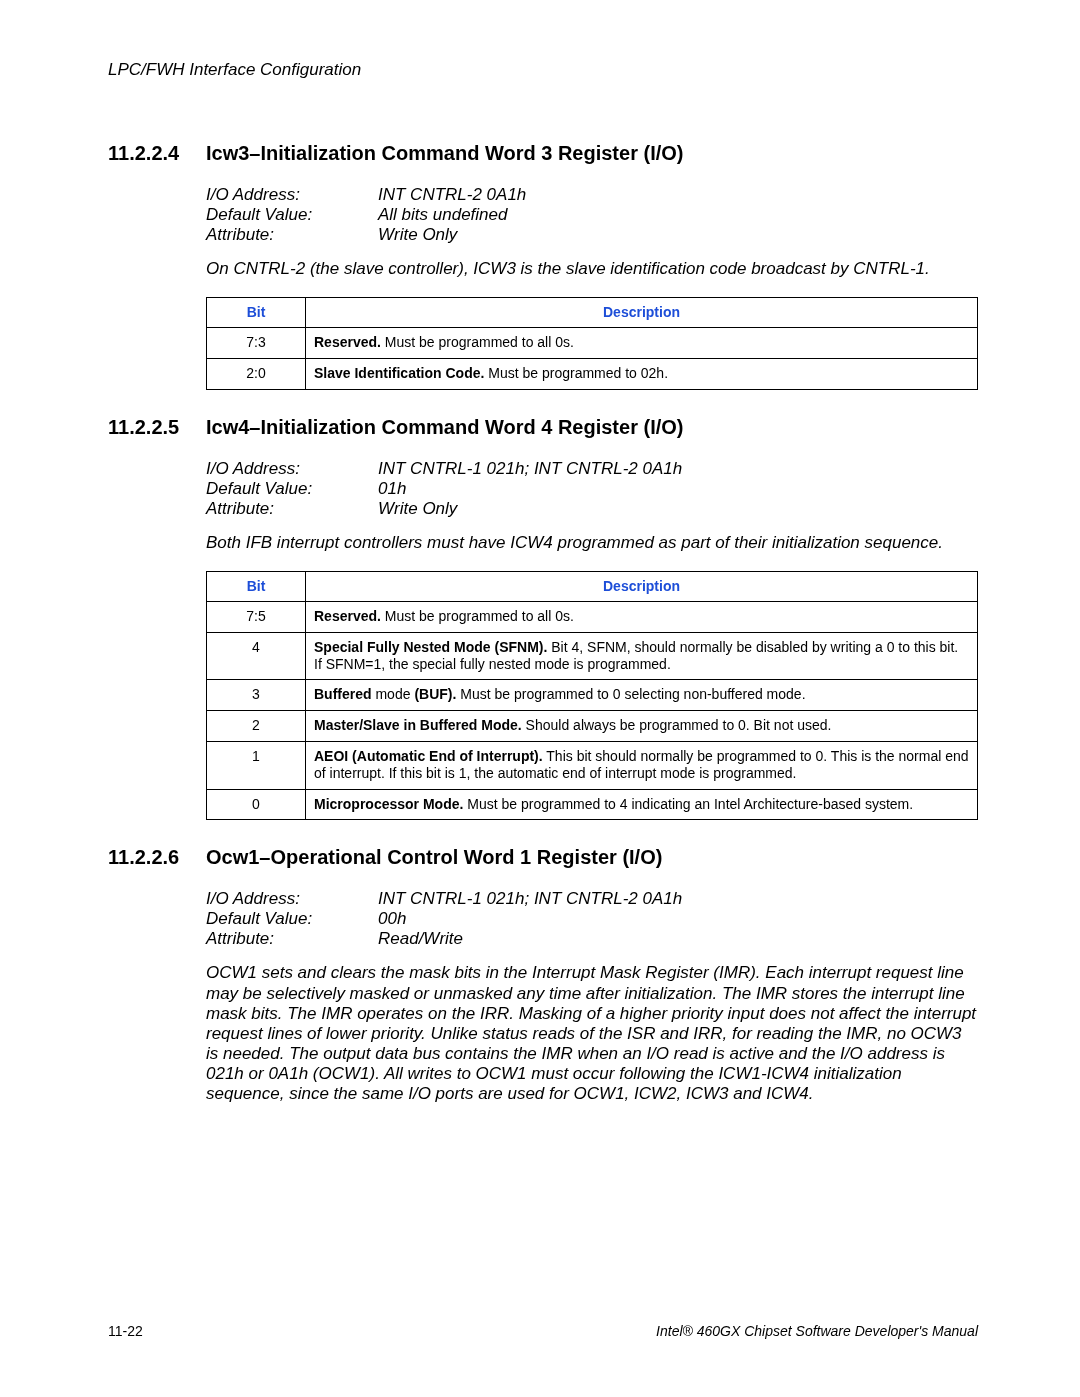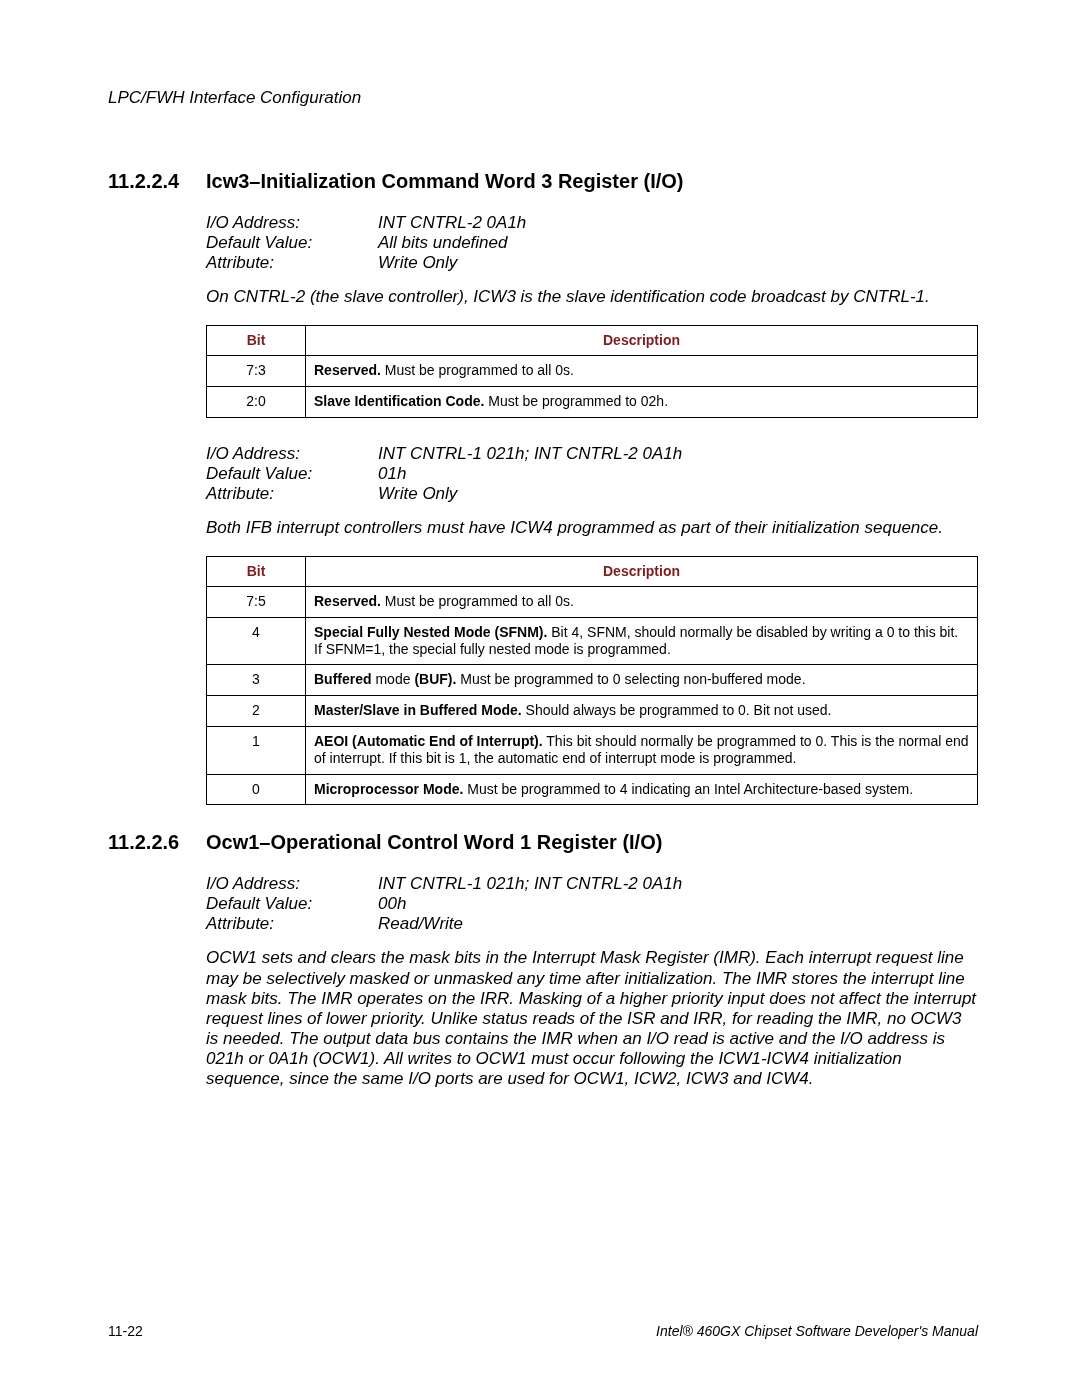--- a/index.html
+++ b/index.html
@@ -8,21 +8,21 @@
     padding: 0;
     background: #fff;
     font-family: Arial, Helvetica, sans-serif;
     color: #000;
   }
   .page {
     width: 1080px;
     height: 1397px;
     position: relative;
     box-sizing: border-box;
-    padding: 88px 102px 0 108px;
+    padding: 60px 102px 0 108px;
   }
   .running-head {
     font-style: italic;
     font-size: 17px;
     margin-bottom: 62px;
   }
   .section {
     margin-bottom: 26px;
   }
   .sec-heading {
@@ -60,21 +60,21 @@
     width: calc(100% - 98px);
     margin-bottom: 24px;
     margin-top: 18px;
   }
   table.bit-table th, table.bit-table td {
     border: 1px solid #000;
     font-size: 14px;
     vertical-align: top;
   }
   table.bit-table th {
-    color: #7f1d1d;
+    color: #1d4ed8;
     font-weight: bold;
     text-align: center;
     padding: 6px 6px 7px 6px;
   }
   table.bit-table th.bit-col {
     width: 86px;
   }
   table.bit-table td.bit-cell {
     text-align: center;
     padding: 6px 4px 7px 4px;
@@ -133,20 +133,24 @@
         </tr>
         <tr>
           <td class="bit-cell">2:0</td>
           <td class="desc-cell"><span class="desc-bold">Slave Identification Code.</span><span> Must be programmed to 02h.</span></td>
         </tr>
       </tbody>
     </table>
   </div>
 
   <div class="section">
+    <div class="sec-heading">
+      <div class="sec-num">11.2.2.5</div>
+      <div class="sec-title">Icw4–Initialization Command Word 4 Register (I/O)</div>
+    </div>
     <div class="indent-block">
       <div class="attr-table">
         <div>I/O Address:</div>
         <div>INT CNTRL-1 021h; INT CNTRL-2 0A1h</div>
         <div>Default Value:</div>
         <div>01h</div>
         <div>Attribute:</div>
         <div>Write Only</div>
       </div>
       <div class="para">Both IFB interrupt controllers must have ICW4 programmed as part of their initialization sequence.</div>

